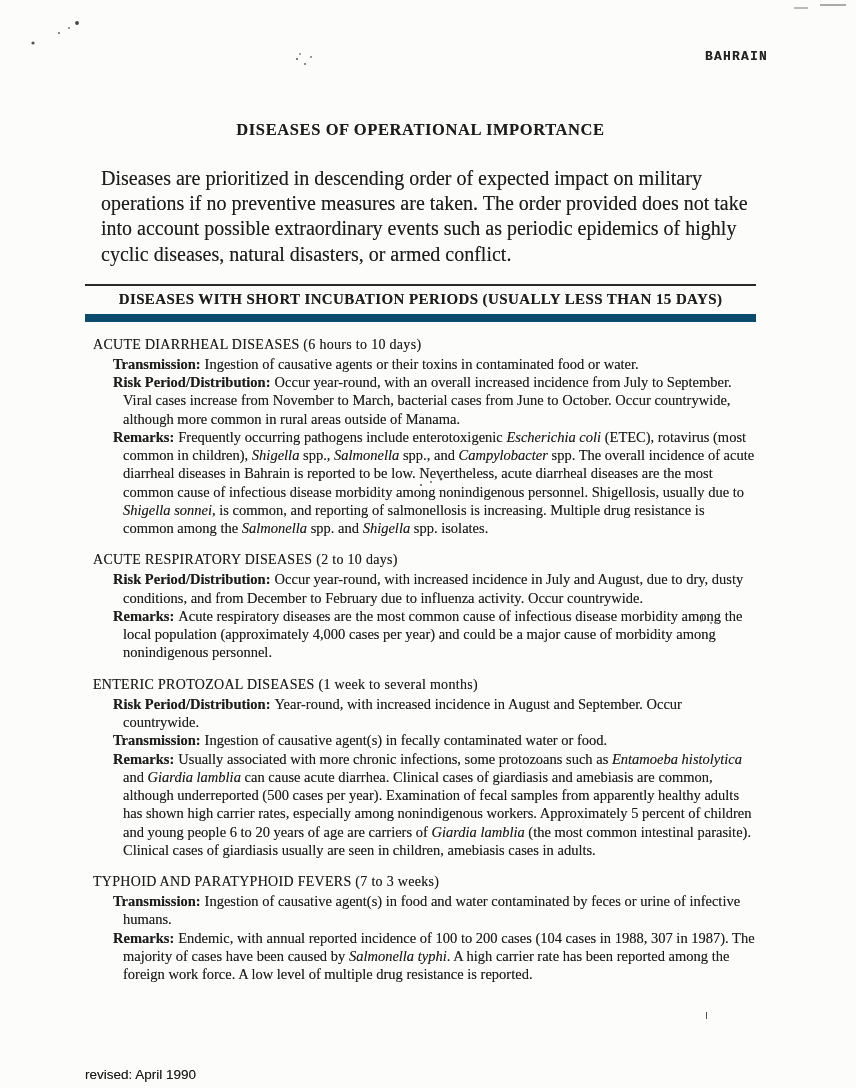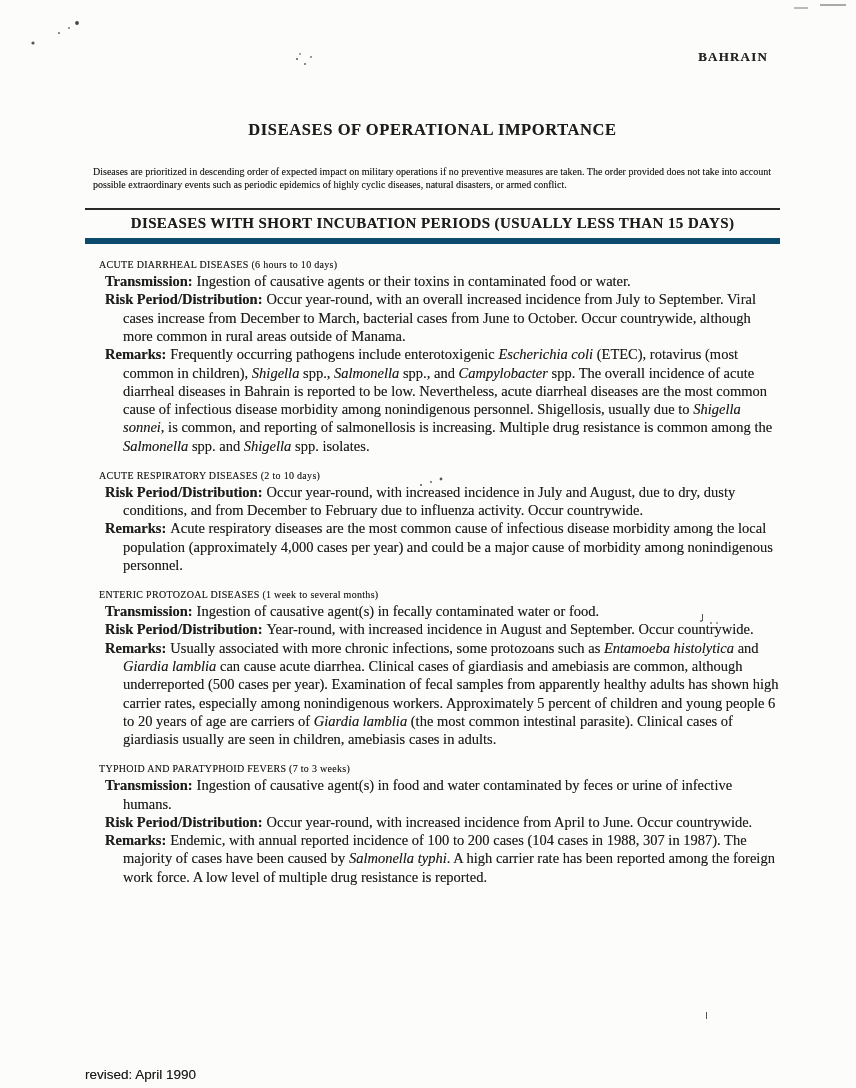--- a/index.html
+++ b/index.html
@@ -15,65 +15,65 @@
     position: absolute;
     inset: 0;
     background: #fcfcfa;
     color: #1d1d1d;
     text-shadow: 0 0 0.5px rgba(45,45,45,0.55);
   }
   .country-label {
     position: absolute;
     top: 49px;
     right: 88px;
-    font-family: Liberation Serif, serif;
+    font-family: Liberation Mono, monospace;
     font-weight: bold;
     font-size: 13px;
     letter-spacing: 1.2px;
     color: #222;
   }
   .content {
-    padding: 120px 76px 0 85px;
+    padding: 120px 100px 0 85px;
   }
   .doc-title {
     text-align: center;
     font-weight: bold;
     font-size: 16.5px;
     letter-spacing: 0.6px;
     margin: 0 0 26px 0;
   }
   .intro {
-    font-size: 10px;
+    font-size: 20px;
     line-height: 1.26;
-    margin: 0 0 17px 8px;
+    margin: 0 0 17px 16px;
   }
   .section-banner {
     border-top: 2px solid #2a2a2a;
-    border-bottom: 6px solid #0c4a6e;
+    border-bottom: 8px solid #0c4a6e;
     text-align: center;
     font-weight: bold;
     font-size: 15px;
     letter-spacing: 0.4px;
     padding: 5px 0 6px 0;
     margin: 0 0 4px 0;
   }
   .disease { margin-top: 15px; }
   .disease-heading {
-    font-size: 10px;
+    font-size: 14px;
     font-weight: normal;
     letter-spacing: 0.3px;
-    margin: 0 0 2px 14px;
+    margin: 0 0 2px 8px;
   }
   .entry {
     font-size: 14.5px;
     line-height: 1.26;
     margin: 0 0 0 38px;
     text-indent: -18px;
   }
-  .entry-label { font-weight: bold; margin-right: 0.28em; }
+  .entry-label { font-weight: bold; margin-right: 0.28em; margin-left: 8px; }
   .entry i { font-style: italic; }
   .footer-note {
     position: absolute;
     left: 85px;
     bottom: 6px;
     font-family: "Liberation Sans", sans-serif;
     font-size: 13.5px;
     color: #1a1a1a;
   }
   
@@ -119,41 +119,40 @@
 
     <h1 class="doc-title">DISEASES OF OPERATIONAL IMPORTANCE</h1>
 
     <p class="intro">Diseases are prioritized in descending order of expected impact on military operations if no preventive measures are taken. The order provided does not take into account possible extraordinary events such as periodic epidemics of highly cyclic diseases, natural disasters, or armed conflict.</p>
 
     <div class="section-banner">DISEASES WITH SHORT INCUBATION PERIODS (USUALLY LESS THAN 15 DAYS)</div>
 
     <section class="disease">
       <h2 class="disease-heading">ACUTE DIARRHEAL DISEASES (6 hours to 10 days)</h2>
       <p class="entry"><b class="entry-label">Transmission:</b><span class="entry-text"><span>Ingestion of causative agents or their toxins in contaminated food or water.</span></span></p>
-      <p class="entry"><b class="entry-label">Risk Period/Distribution:</b><span class="entry-text"><span>Occur year-round, with an overall increased incidence from July to September. Viral cases increase from December to March, bacterial cases from June to October. Occur countrywide, although more common in rural areas outside of Manama.</span></span></p>
+      <p class="entry"><b class="entry-label">Risk Period/Distribution:</b><span class="entry-text"><span>Occur year-round, with an overall increased incidence from July to September. Viral cases increase from November to March, bacterial cases from June to October. Occur countrywide, although more common in rural areas outside of Manama.</span></span></p>
       <p class="entry"><b class="entry-label">Remarks:</b><span class="entry-text"><span>Frequently occurring pathogens include enterotoxigenic </span><i>Escherichia coli</i><span> (ETEC), rotavirus (most common in children), </span><i>Shigella</i><span> spp., </span><i>Salmonella</i><span> spp., and </span><i>Campylobacter</i><span> spp. The overall incidence of acute diarrheal diseases in Bahrain is reported to be low. Nevertheless, acute diarrheal diseases are the most common cause of infectious disease morbidity among nonindigenous personnel. Shigellosis, usually due to </span><i>Shigella sonnei</i><span>, is common, and reporting of salmonellosis is increasing. Multiple drug resistance is common among the </span><i>Salmonella</i><span> spp. and </span><i>Shigella</i><span> spp. isolates.</span></span></p>
     </section>
 
     <section class="disease">
       <h2 class="disease-heading">ACUTE RESPIRATORY DISEASES (2 to 10 days)</h2>
       <p class="entry"><b class="entry-label">Risk Period/Distribution:</b><span class="entry-text"><span>Occur year-round, with increased incidence in July and August, due to dry, dusty conditions, and from December to February due to influenza activity. Occur countrywide.</span></span></p>
       <p class="entry"><b class="entry-label">Remarks:</b><span class="entry-text"><span>Acute respiratory diseases are the most common cause of infectious disease morbidity among the local population (approximately 4,000 cases per year) and could be a major cause of morbidity among nonindigenous personnel.</span></span></p>
     </section>
 
     <section class="disease">
       <h2 class="disease-heading">ENTERIC PROTOZOAL DISEASES (1 week to several months)</h2>
+      <p class="entry"><b class="entry-label">Risk Period/Distribution:</b><span class="entry-text"><span>Year-round, with increased incidence in August and September. Occur countrywide.</span></span></p>
       <p class="entry"><b class="entry-label">Transmission:</b><span class="entry-text"><span>Ingestion of causative agent(s) in fecally contaminated water or food.</span></span></p>
-      <p class="entry"><b class="entry-label">Risk Period/Distribution:</b><span class="entry-text"><span>Year-round, with increased incidence in August and September. Occur countrywide.</span></span></p>
       <p class="entry"><b class="entry-label">Remarks:</b><span class="entry-text"><span>Usually associated with more chronic infections, some protozoans such as </span><i>Entamoeba histolytica</i><span> and </span><i>Giardia lamblia</i><span> can cause acute diarrhea. Clinical cases of giardiasis and amebiasis are common, although underreported (500 cases per year). Examination of fecal samples from apparently healthy adults has shown high carrier rates, especially among nonindigenous workers. Approximately 5 percent of children and young people 6 to 20 years of age are carriers of </span><i>Giardia lamblia</i><span> (the most common intestinal parasite). Clinical cases of giardiasis usually are seen in children, amebiasis cases in adults.</span></span></p>
     </section>
 
     <section class="disease">
       <h2 class="disease-heading">TYPHOID AND PARATYPHOID FEVERS (7 to 3 weeks)</h2>
       <p class="entry"><b class="entry-label">Transmission:</b><span class="entry-text"><span>Ingestion of causative agent(s) in food and water contaminated by feces or urine of infective humans.</span></span></p>
-      <p class="entry"><b class="entry-label">Risk Period/Distribution:</b><span class="entry-text"><span>Occur year-round, with increased incidence from April to June. Occur countrywide.</span></span></p>
       <p class="entry"><b class="entry-label">Remarks:</b><span class="entry-text"><span>Endemic, with annual reported incidence of 100 to 200 cases (104 cases in 1988, 307 in 1987). The majority of cases have been caused by </span><i>Salmonella typhi</i><span>. A high carrier rate has been reported among the foreign work force. A low level of multiple drug resistance is reported.</span></span></p>
     </section>
 
   </div>
 
   <div class="footer-note">revised: April 1990</div>
 
 </div>
 
 </body></html>

